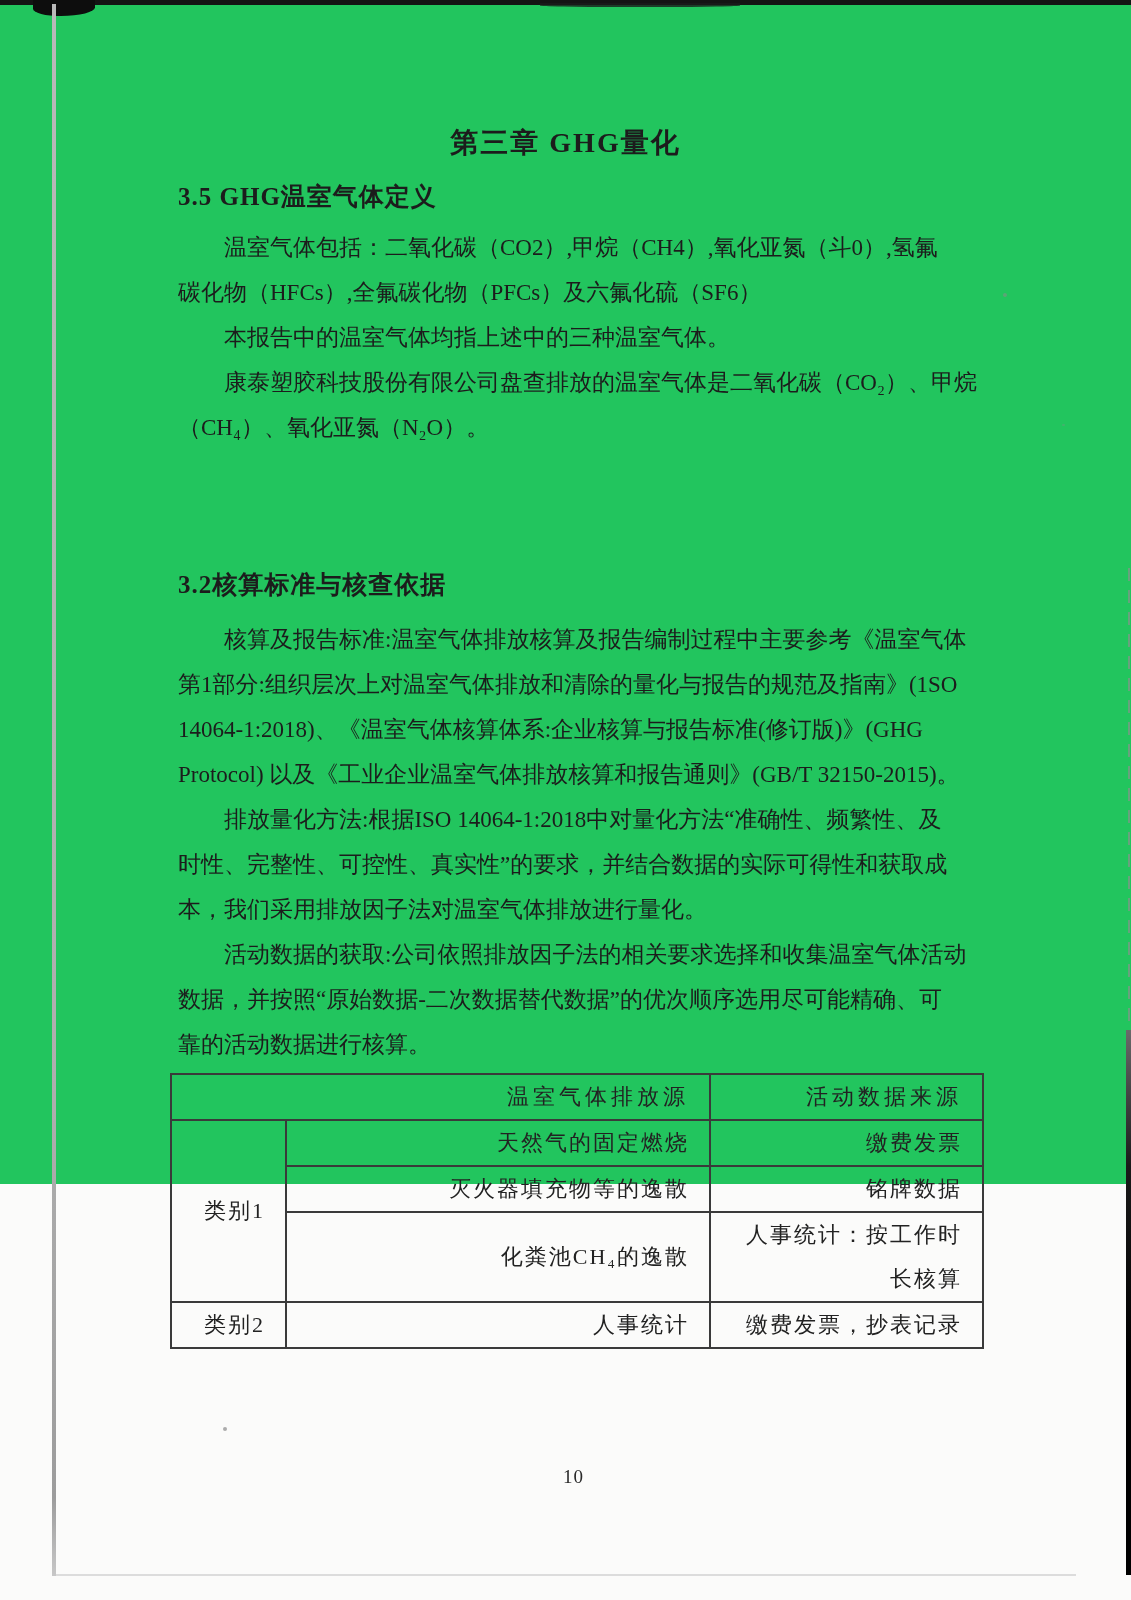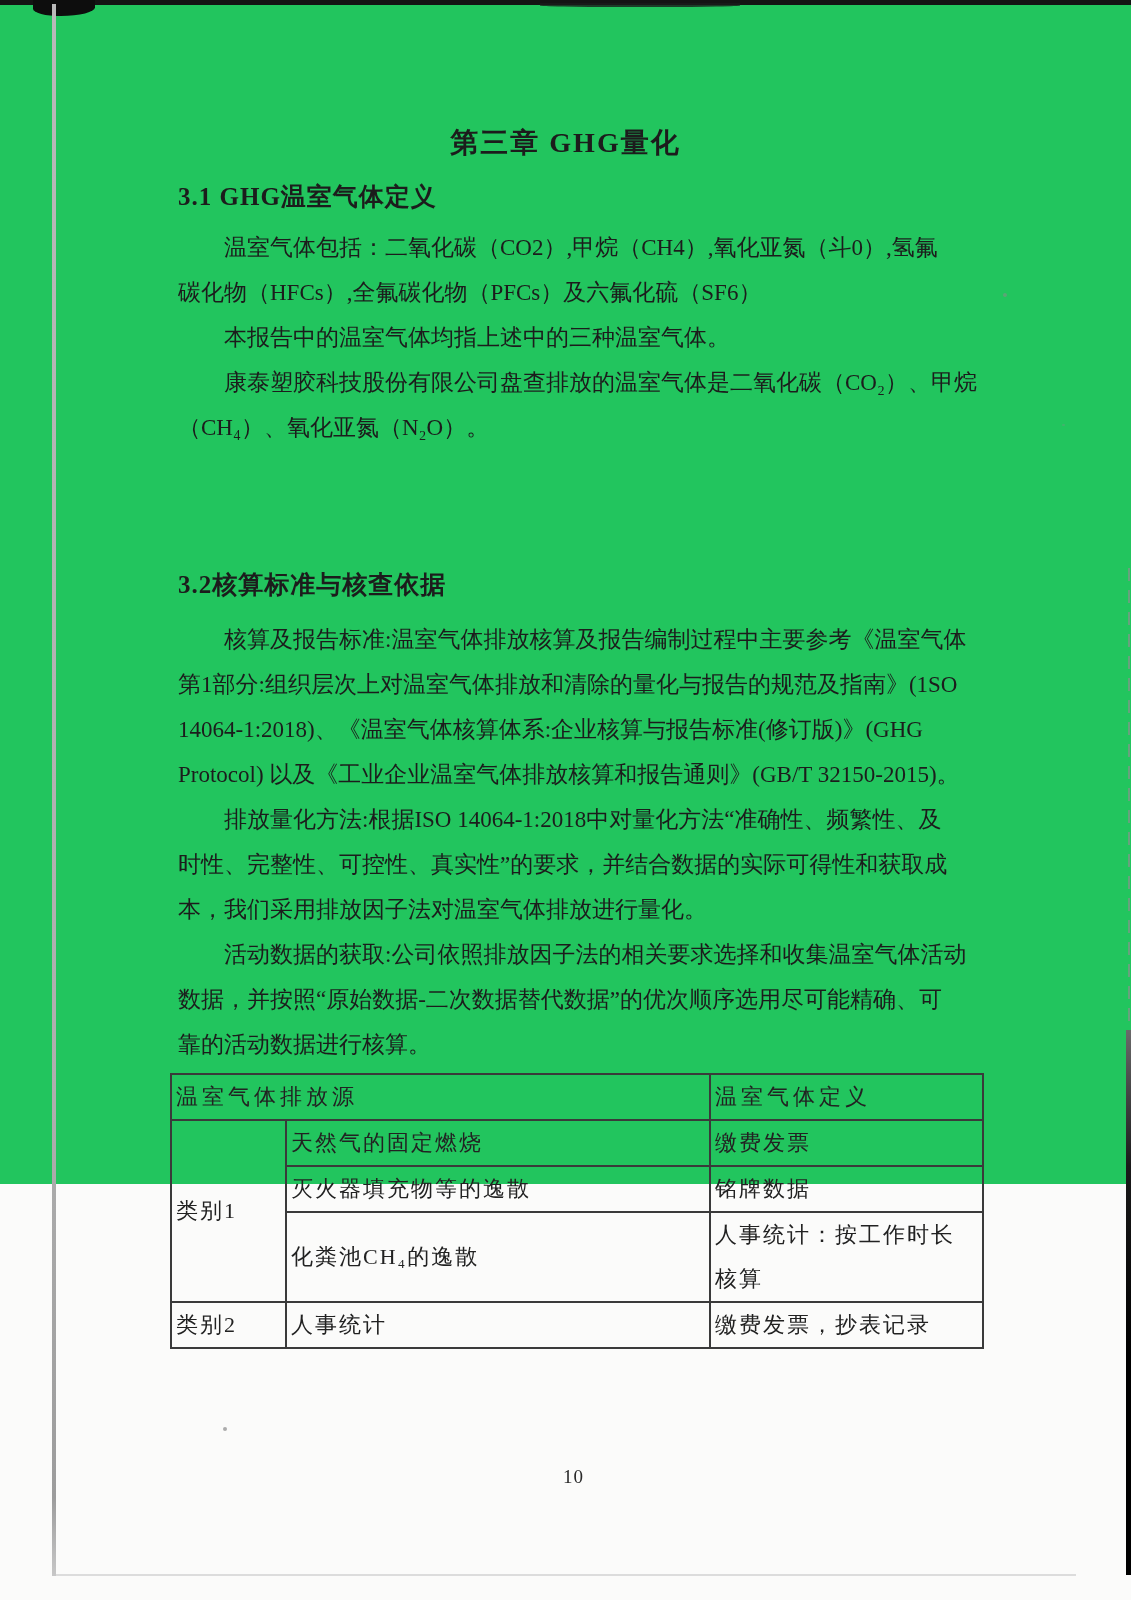--- a/index.html
+++ b/index.html
@@ -48,23 +48,23 @@
   .ghg-table{
     position:absolute;left:170px;top:1073px;width:812px;
     border-collapse:collapse;table-layout:fixed;
     font-size:22px;color:#222;
   }
   .ghg-table col.c-cat{width:115px;}
   .ghg-table col.c-src{width:424px;}
   .ghg-table col.c-data{width:273px;}
   .ghg-table th,.ghg-table td{
     border:2px solid #3a3a3a;
-    text-align:left;vertical-align:middle;
+    text-align:right;vertical-align:middle;
     font-weight:normal;letter-spacing:2px;
-    padding:0 4px;line-height:44px;
+    padding:0 20px;line-height:44px;
   }
   .ghg-table th{height:42px;letter-spacing:4px;}
   .ghg-table .r1 td{height:43px;border-radius:12px;}
   .ghg-table .r2 td{height:41px;}
   .ghg-table .r3 td{height:86px;}
   .ghg-table .r4 td{height:42px;}
 
   .page-number{
     position:absolute;top:1466px;left:8px;width:100%;margin:0;
     text-align:center;font-size:19px;letter-spacing:1px;color:#2a2a2a;
@@ -81,21 +81,21 @@
   <div class="left-line"></div>
   <div class="bottom-shadow"></div>
   <div class="right-dash"></div>
   <div class="right-dark"></div>
   <div class="speck s1"></div>
   <div class="speck s2"></div>
   <div class="speck s3"></div>
 
   <h1 class="chapter-title">第三章 GHG量化</h1>
 
-  <h2 class="sec-heading h31">3.1 GHG温室气体定义</h2>
+  <h2 class="sec-heading h31">3.5 GHG温室气体定义</h2>
   <div class="text-block block-a">
     <p class="para">温室气体包括：二氧化碳（CO2）,甲烷（CH4）,氧化亚氮（斗0）,氢氟
 碳化物（HFCs）,全氟碳化物（PFCs）及六氟化硫（SF6）</p>
     <p class="para">本报告中的温室气体均指上述中的三种温室气体。</p>
     <p class="para">康泰塑胶科技股份有限公司盘查排放的温室气体是二氧化碳（CO₂）、甲烷
 （CH₄）、氧化亚氮（N₂O）。</p>
   </div>
 
   <h2 class="sec-heading h32">3.2核算标准与核查依据</h2>
   <div class="text-block block-b">
@@ -113,21 +113,21 @@
 
   <table class="ghg-table">
     <colgroup>
       <col class="c-cat">
         <col class="c-src">
         <col class="c-data">
     </colgroup>
     <tbody>
       <tr>
         <th colspan="2">温室气体排放源</th>
-        <th>温室气体定义</th>
+        <th>活动数据来源</th>
       </tr>
       <tr class="r1">
         <td rowspan="3">类别1</td>
         <td>天然气的固定燃烧</td>
         <td>缴费发票</td>
       </tr>
       <tr class="r2">
         <td>灭火器填充物等的逸散</td>
         <td>铭牌数据</td>
       </tr>

